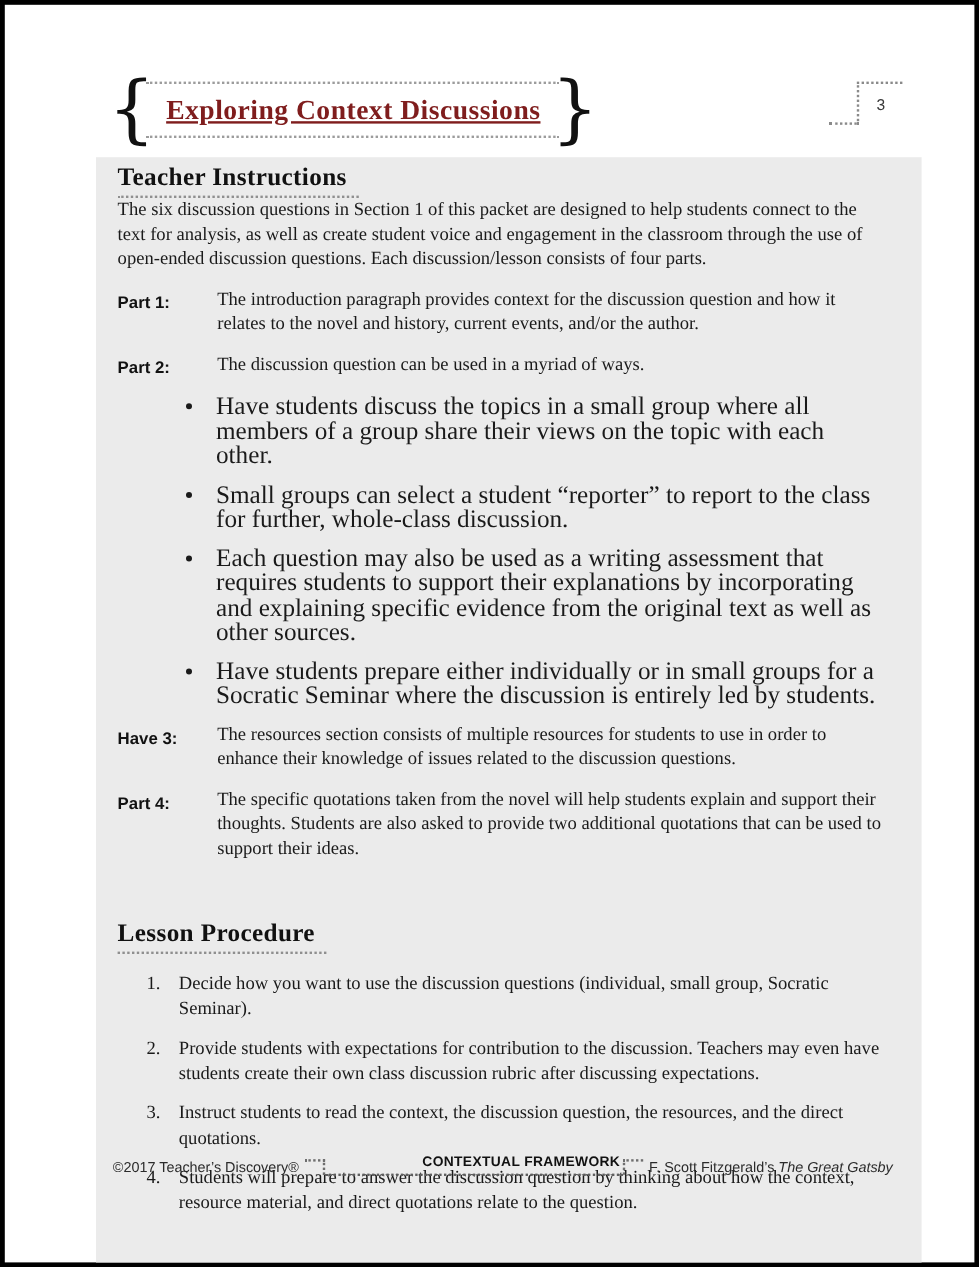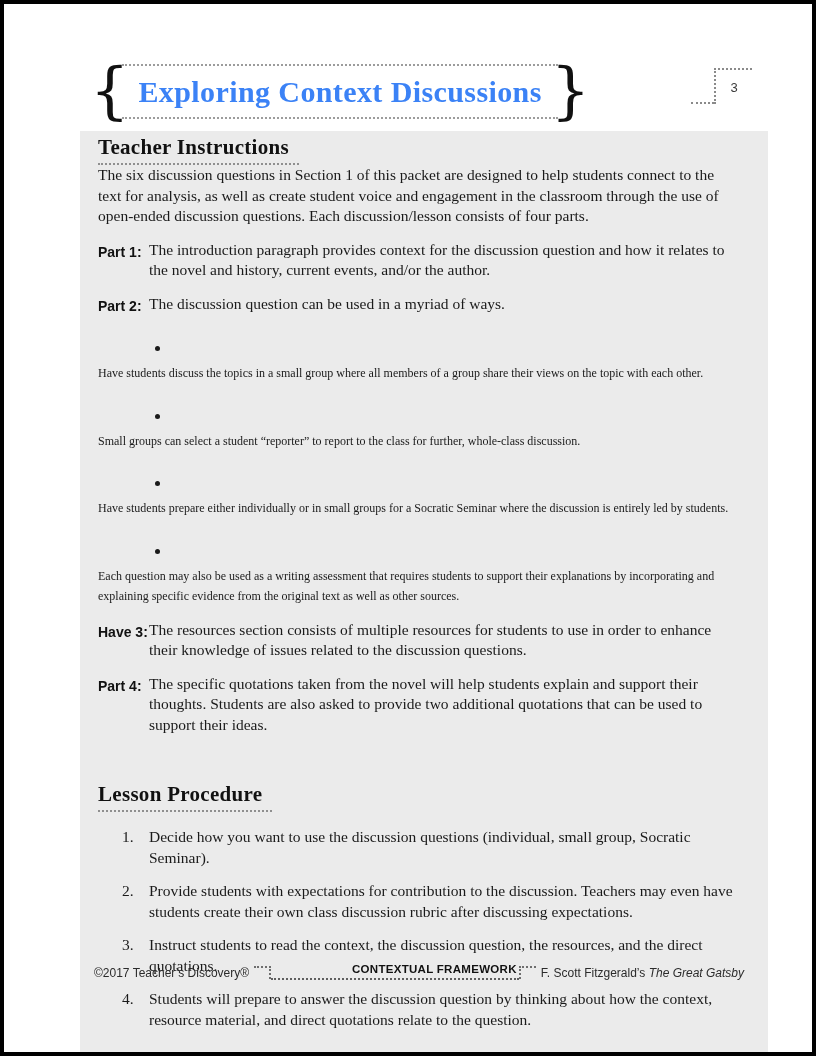--- a/index.html
+++ b/index.html
@@ -21,22 +21,23 @@
     font-family:"DejaVu Serif", serif; font-size:62px; font-weight:400;
     line-height:58px; color:#111;
   }
   .brace.left  { margin-right:-7px; position:relative; z-index:2; }
   .brace.right { margin-left:-7px;  position:relative; z-index:2; }
   .title-frame {
     border-top:2px dotted #9c9c9c; border-bottom:2px dotted #9c9c9c;
     padding:9px 16px 8px 16px;
   }
   .doc-title {
-    font-size:30px; font-weight:700; letter-spacing:0.4px; color:#3b82f6;
+    font-size:23px; font-weight:700; letter-spacing:0.4px; color:#7f1d1d;
     white-space:nowrap;
+    text-decoration:underline;
   }
 
   
   .page-marker { display:flex; align-items:flex-end; margin-top:6px; }
   .page-leader { width:23px; height:2px; border-bottom:2px dotted #8a8a8a; }
   .page-num-box {
     width:38px; height:36px;
     border-left:2px dotted #8a8a8a; border-top:2px dotted #8a8a8a;
     display:flex; align-items:center; justify-content:center;
     font-family:"Liberation Sans", sans-serif; font-size:13px; color:#3a3a3a;
@@ -48,30 +49,30 @@
     background:#ebebeb; padding:4px 30px 0 18px; overflow:hidden;
   }
   .section-heading {
     display:inline-block;
     font-size:21px; font-weight:700; letter-spacing:0.3px; color:#111;
     border-bottom:2px dotted #8f8f8f; padding:0 10px 3px 0;
   }
   .section-heading.second { margin-top:47px; }
   .intro { font-size:15.5px; line-height:20.5px; }
 
-  .part { display:flex; margin-top:13px; font-size:15.5px; line-height:20.5px; }
+  .part { display:flex; margin-top:13px; font-size:15.5px; line-height:20.5px;gap:32px; }
   .part-label {
     flex:0 0 51px;
     font-family:"Liberation Sans", sans-serif; font-weight:700; font-size:14px;
     padding-top:2px; color:#111;
   }
   .part-text { flex:1; }
 
   .bullet-list { list-style:none; margin-top:2px; }
-  .bullet-item { display:flex; margin-top:22px; font-size:12px; line-height:20.5px;flex-direction:column; }
+  .bullet-item { display:flex; margin-top:12px; font-size:21px; line-height:20.5px; }
   .bullet-glyph {
     flex:0 0 25px; margin-left:57px; padding-top:8px;
   }
   .bullet-glyph::before {
     content:""; display:block; width:5px; height:5px; border-radius:50%;
     background:#1a1a1a;
   }
   .bullet-text { flex:1; }
 
   .step-list { margin-top:15px; }
@@ -136,25 +137,25 @@
       <li class="bullet-item">
         <span class="bullet-glyph"></span>
         <span class="bullet-text">Have students discuss the topics in a small group where all members of a group share their views on the topic with each other.</span>
       </li>
       <li class="bullet-item">
         <span class="bullet-glyph"></span>
         <span class="bullet-text">Small groups can select a student “reporter” to report to the class for further, whole-class discussion.</span>
       </li>
       <li class="bullet-item">
         <span class="bullet-glyph"></span>
+        <span class="bullet-text">Each question may also be used as a writing assessment that requires students to support their explanations by incorporating and explaining specific evidence from the original text as well as other sources.</span>
+      </li>
+      <li class="bullet-item">
+        <span class="bullet-glyph"></span>
         <span class="bullet-text">Have students prepare either individually or in small groups for a Socratic Seminar where the discussion is entirely led by students.</span>
-      </li>
-      <li class="bullet-item">
-        <span class="bullet-glyph"></span>
-        <span class="bullet-text">Each question may also be used as a writing assessment that requires students to support their explanations by incorporating and explaining specific evidence from the original text as well as other sources.</span>
       </li>
     </ul>
 
     <div class="part">
       <span class="part-label">Have 3:</span>
       <span class="part-text">The resources section consists of multiple resources for students to use in order to enhance their knowledge of issues related to the discussion questions.</span>
     </div>
 
     <div class="part">
       <span class="part-label">Part 4:</span>

